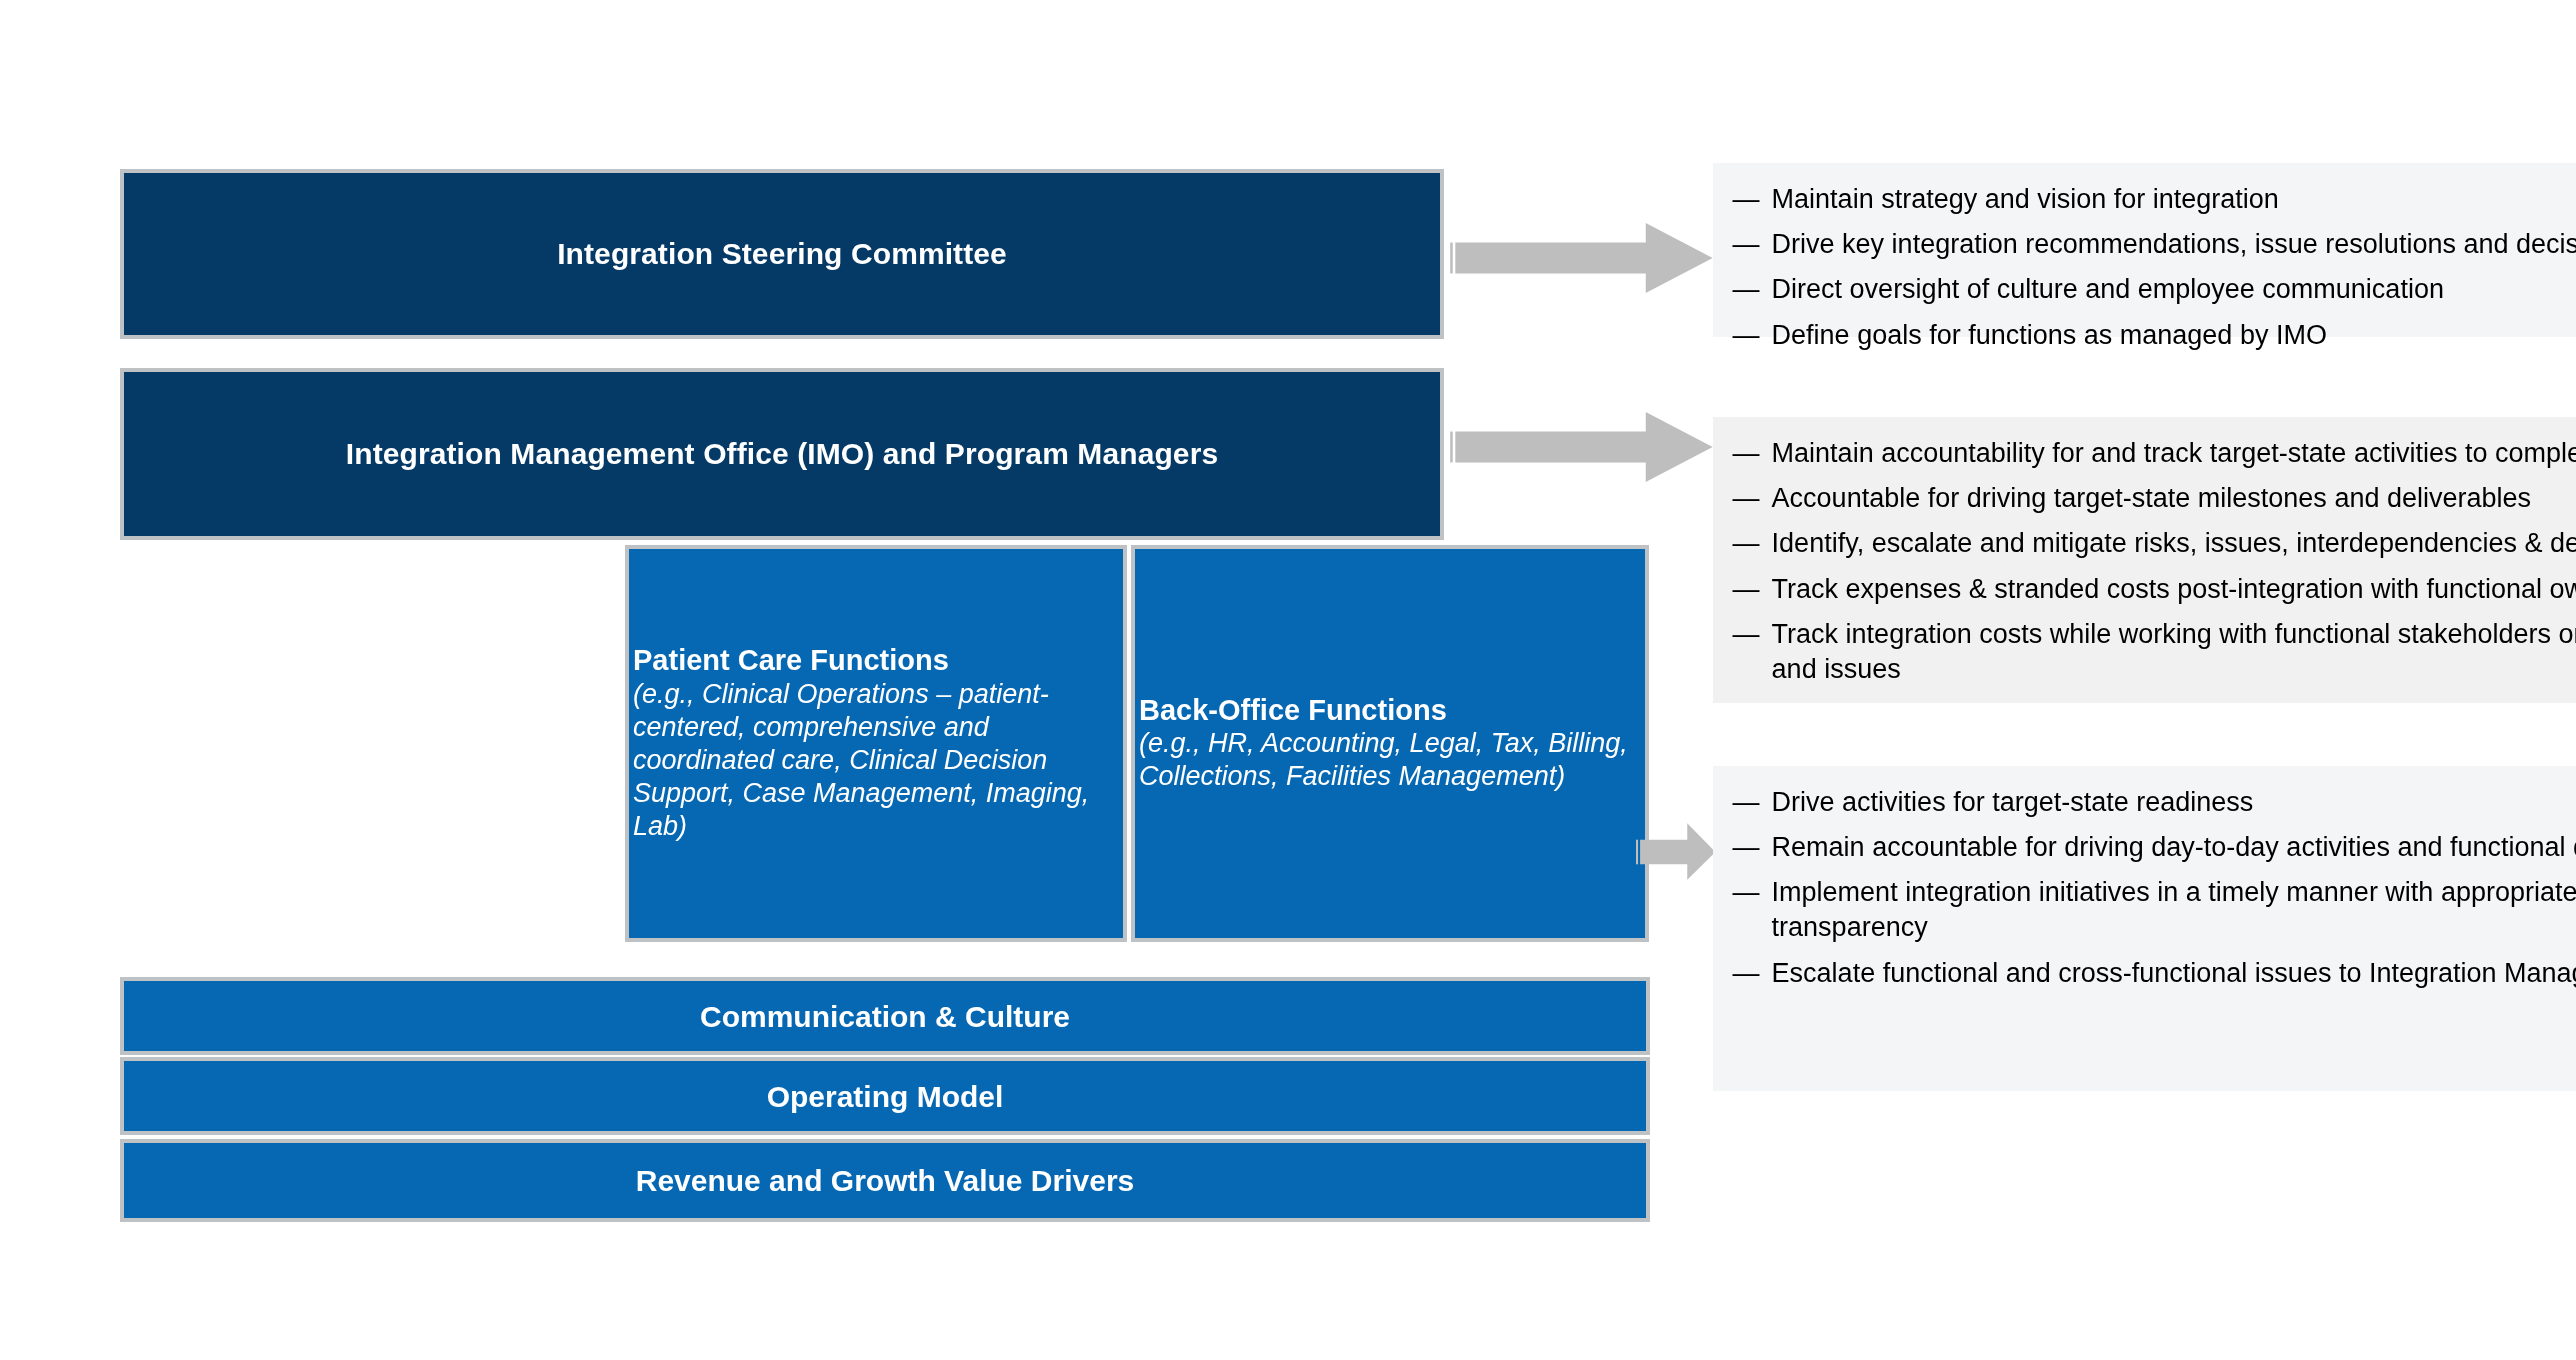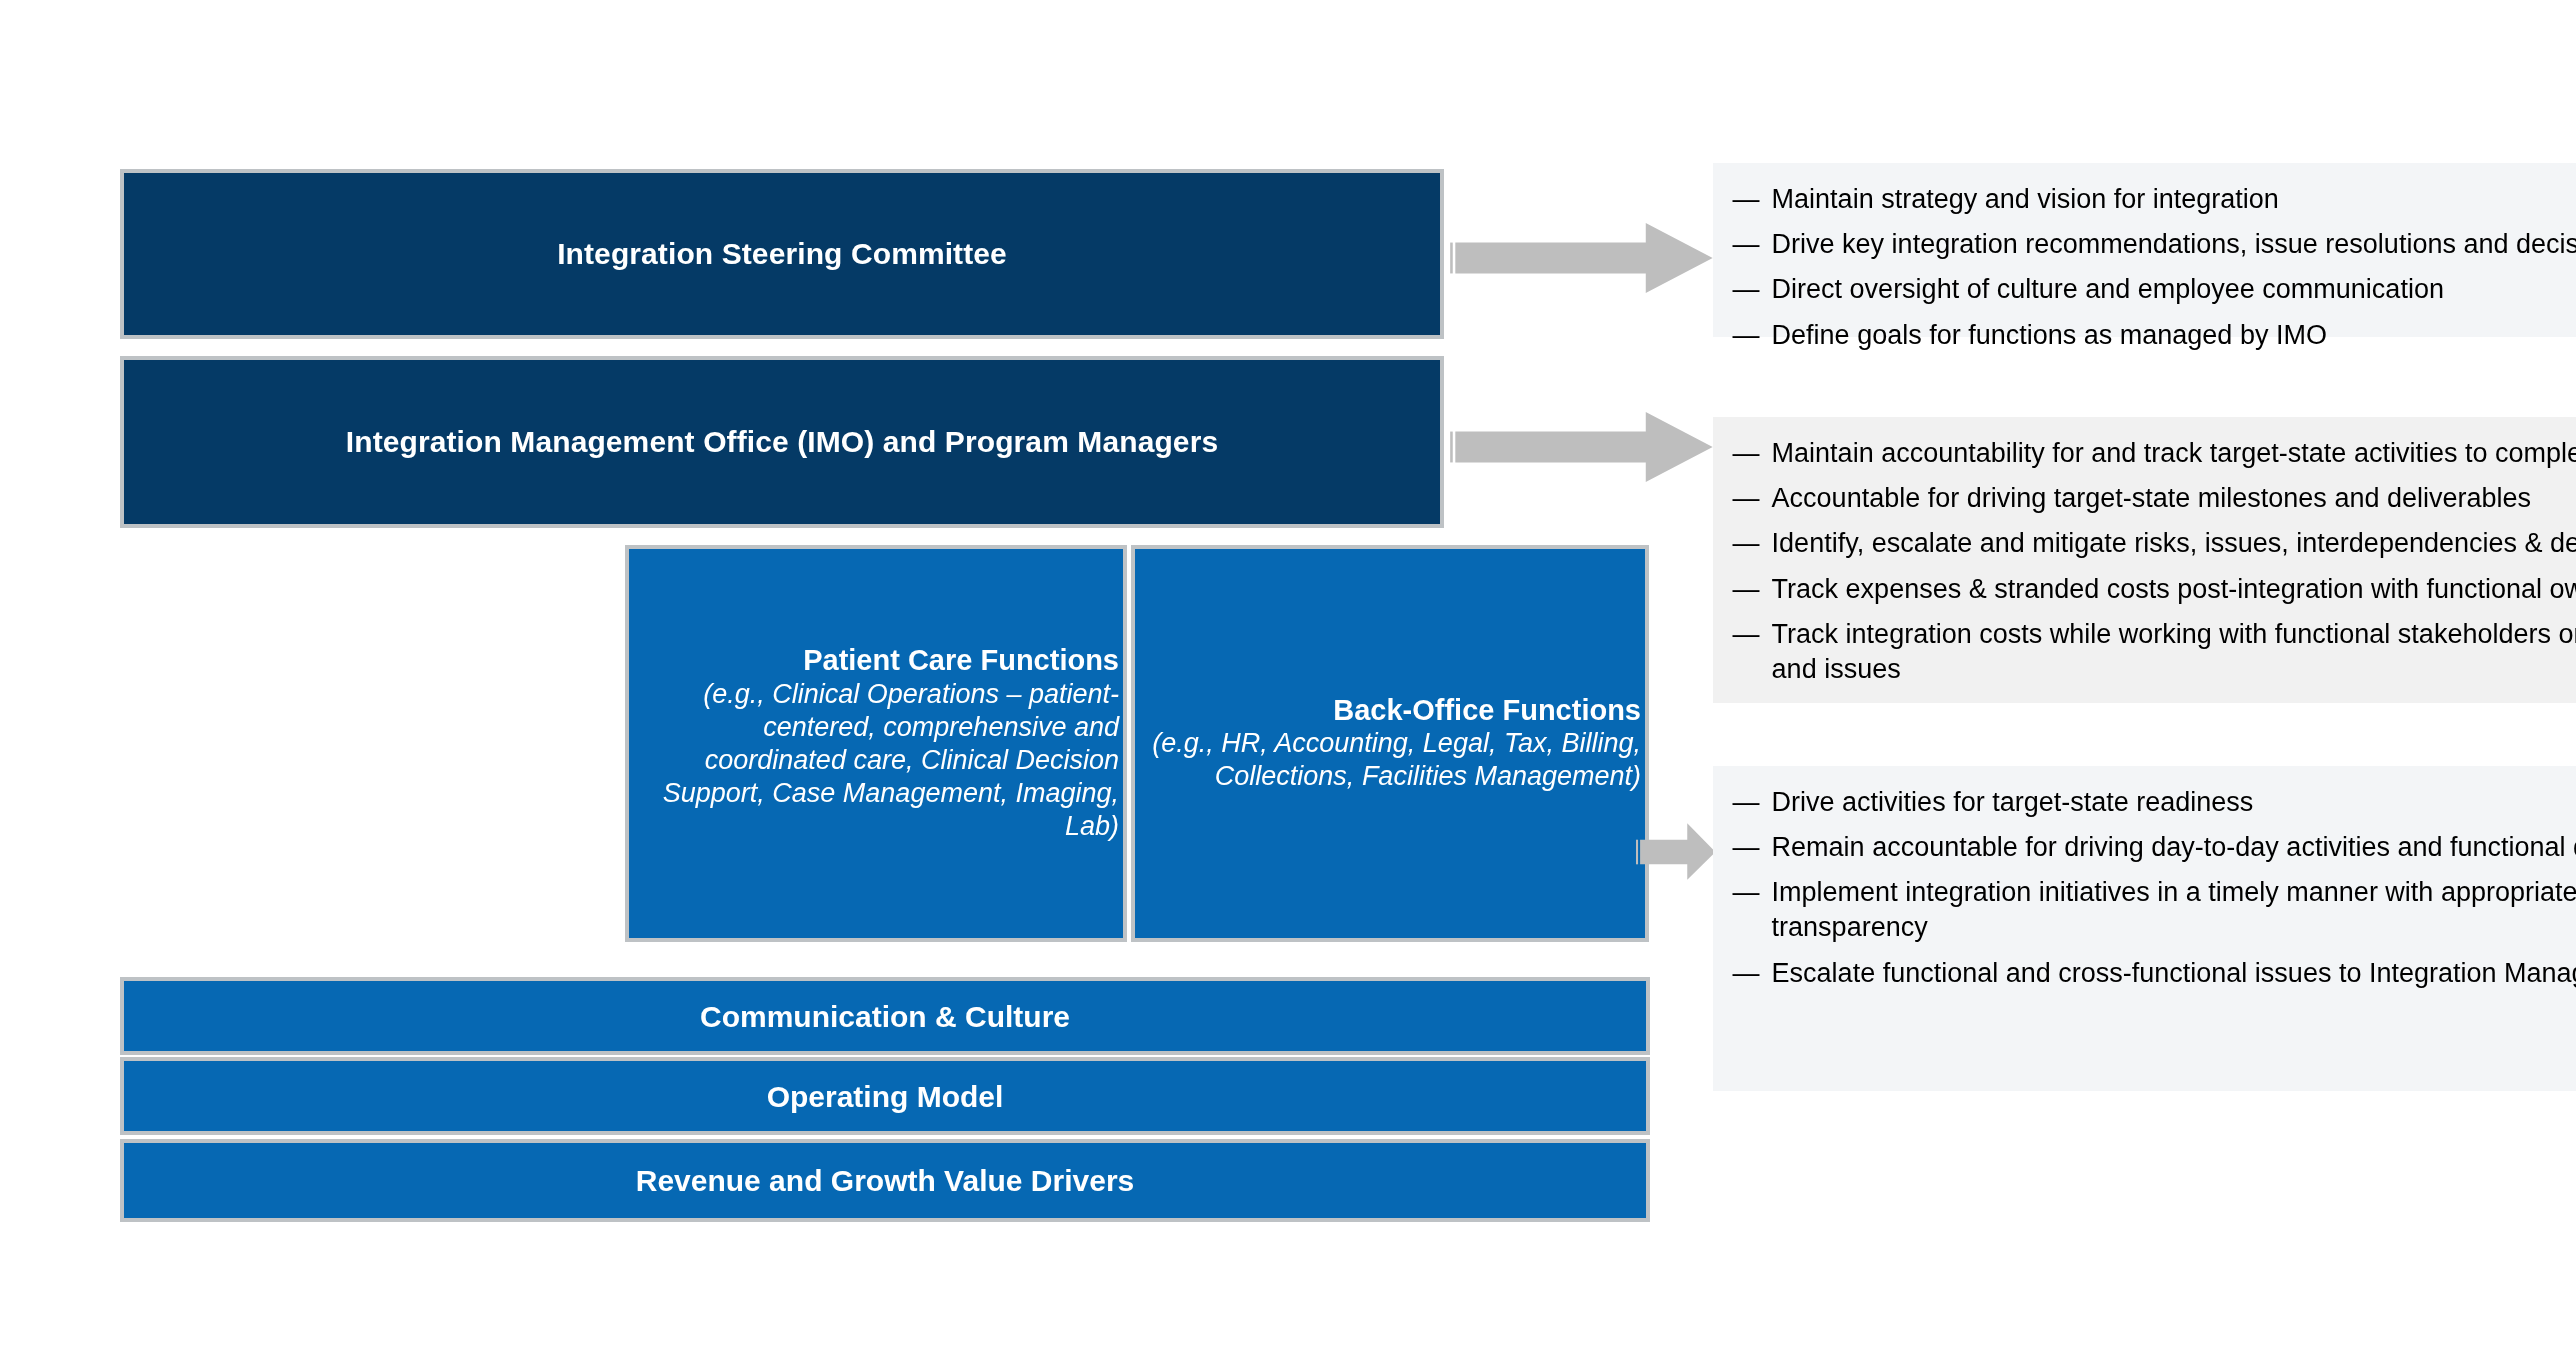--- a/index.html
+++ b/index.html
@@ -25,21 +25,21 @@
   }
 
   
   .gbox {
     position: absolute;
     box-sizing: border-box;
     border: 4.1px solid #BEC2C5;
     display: flex;
     align-items: center;
     justify-content: center;
-    text-align: right;
+    text-align: left;
   }
   .navy  { background: #053A66; }
   .blue  { background: #0668B3; }
 
   .navy-label {
     color: #ffffff;
     font-weight: bold;
     font-size: 30px;
     letter-spacing: 0.1px;
     line-height: 1.15;
@@ -106,21 +106,21 @@
 </style>
 </head>
 <body>
 
 <div class="canvas">
 
   <div class="gbox navy" style="left:120px; top:169px; width:1324px; height:170px;">
     <span class="navy-label">Integration Steering Committee</span>
   </div>
 
-  <div class="gbox navy" style="left:120px; top:356px; width:1324px; height:172px;">
+  <div class="gbox navy" style="left:120px; top:368px; width:1324px; height:172px;">
     <span class="navy-label">Integration Management Office (IMO) and Program Managers</span>
   </div>
 
 
   <div class="gbox blue" style="left:625px; top:545px; width:502px; height:397px;">
     <div class="fn-inner">
       <span class="fn-title">Patient Care Functions</span>
       <span class="fn-sub">(e.g., Clinical Operations – patient-centered, comprehensive and coordinated care, Clinical Decision Support, Case Management, Imaging, Lab)</span>
     </div>
   </div>

